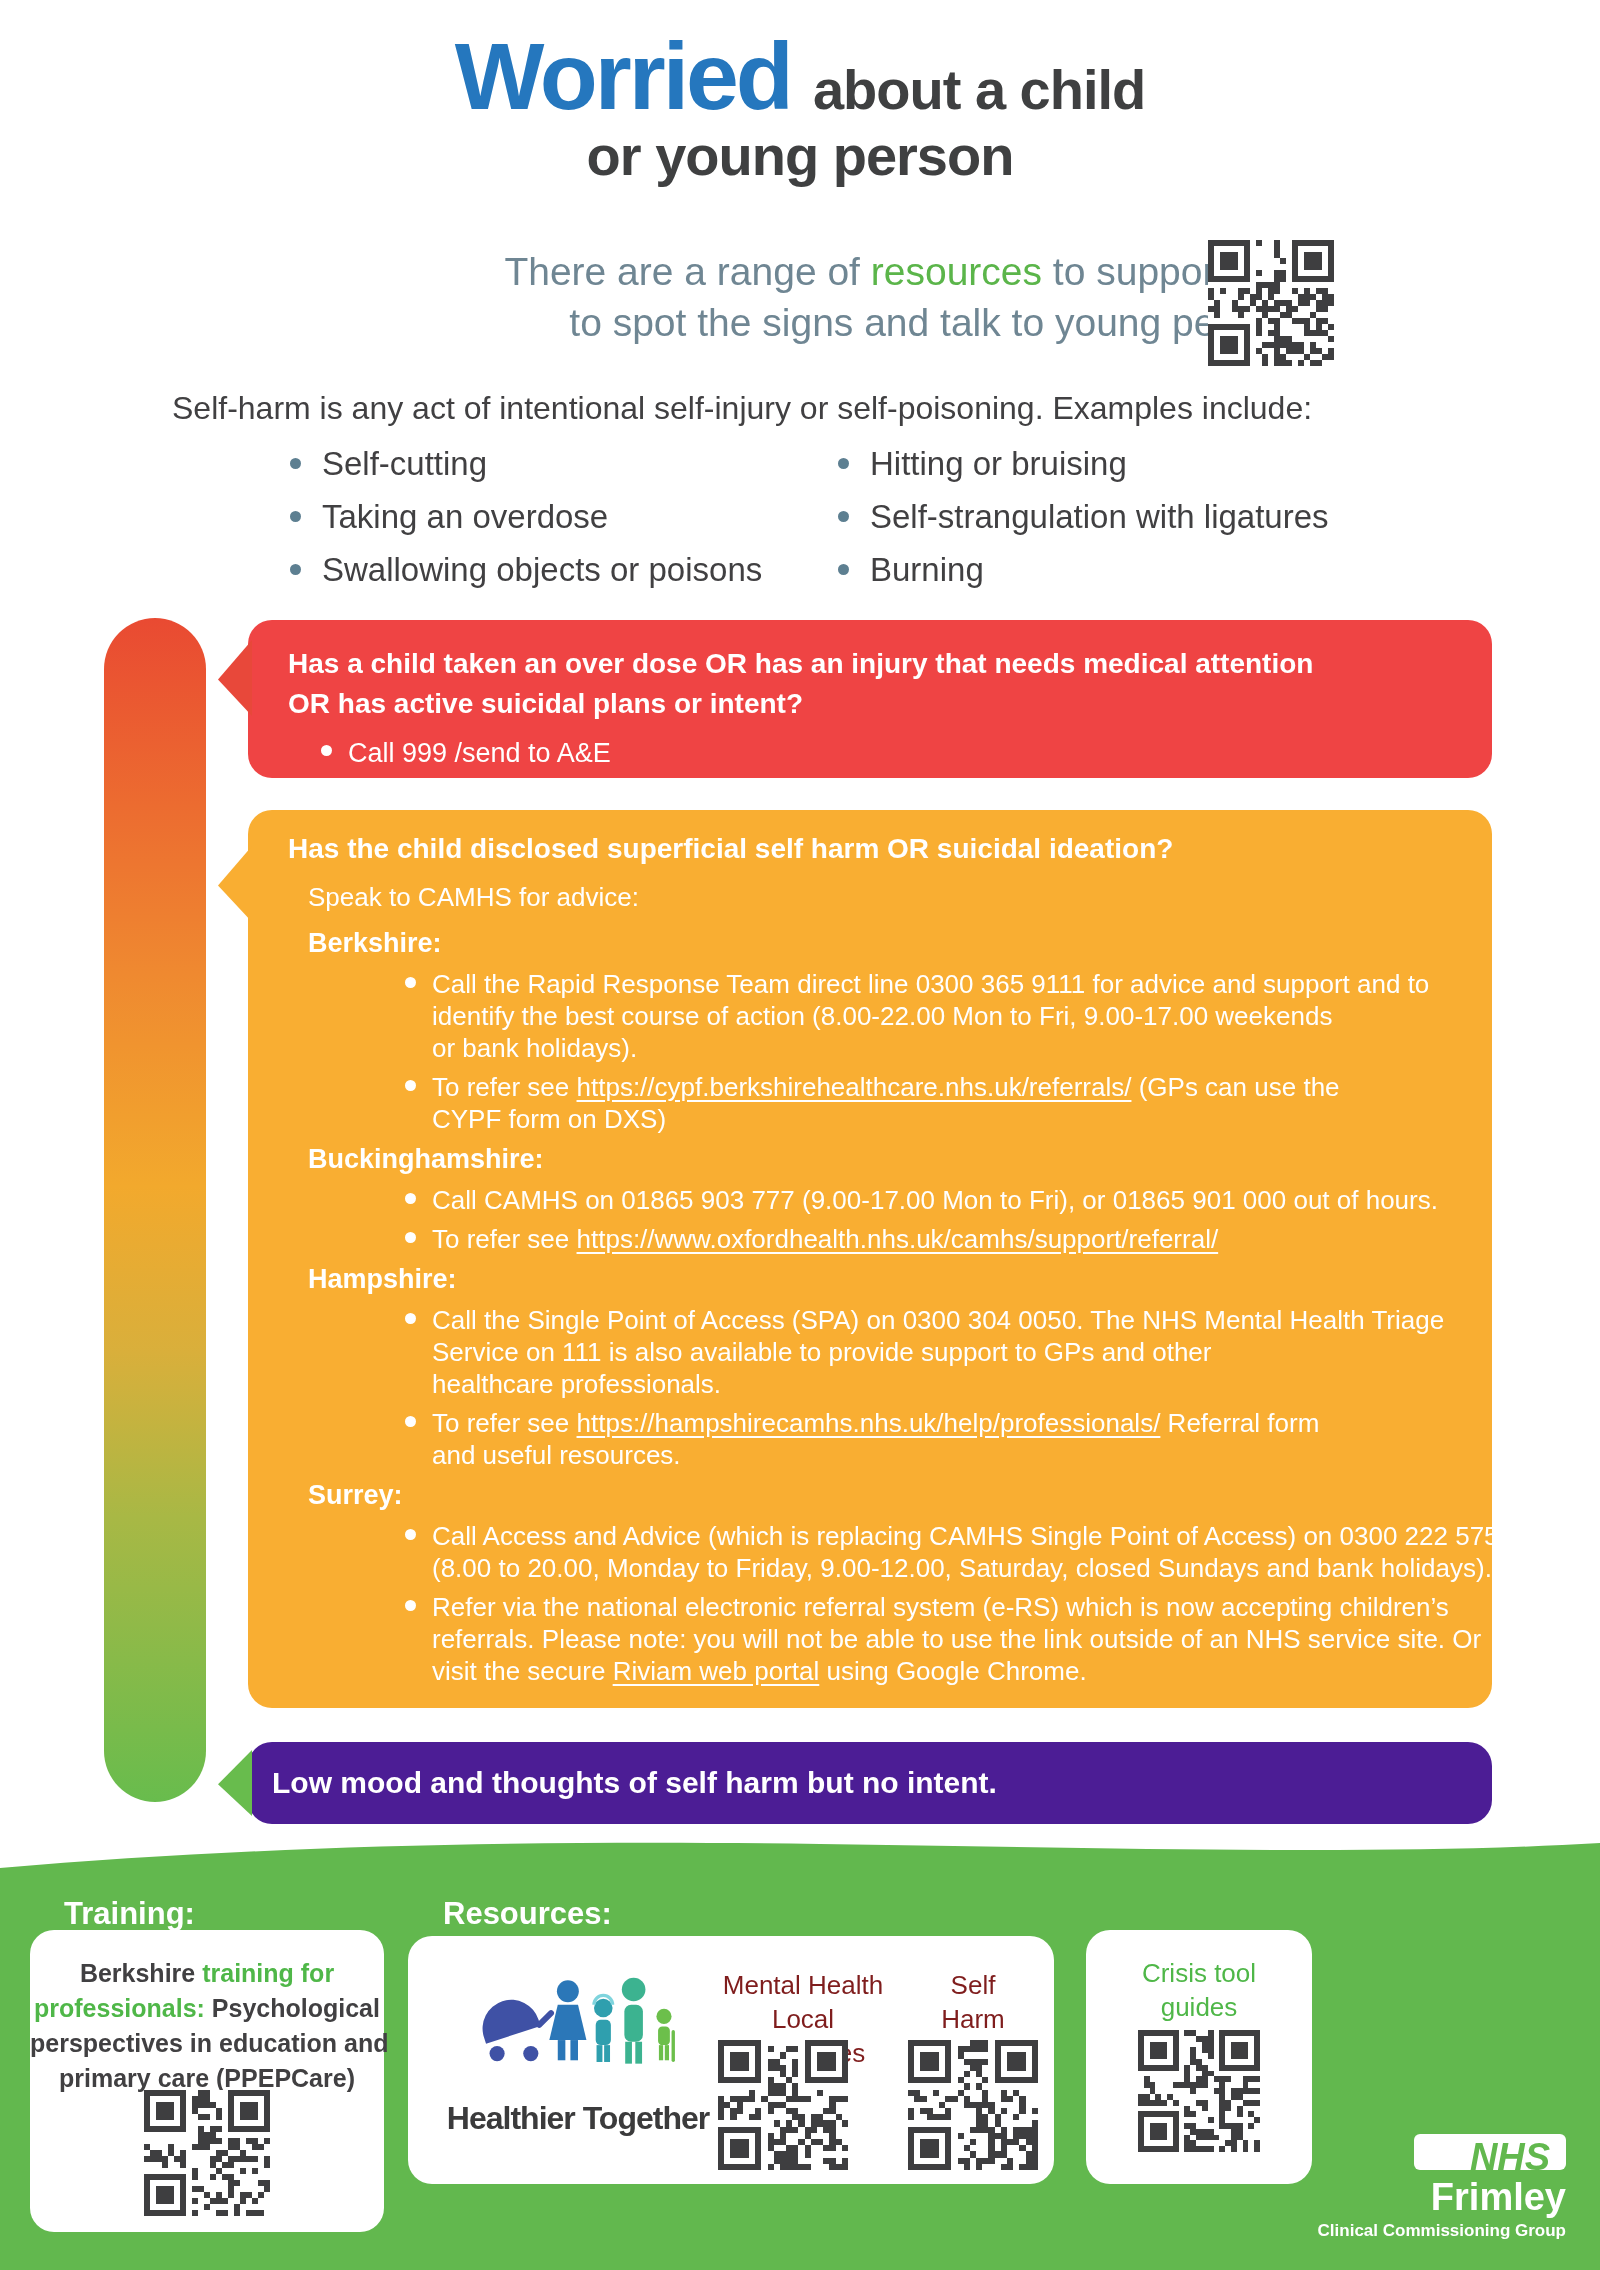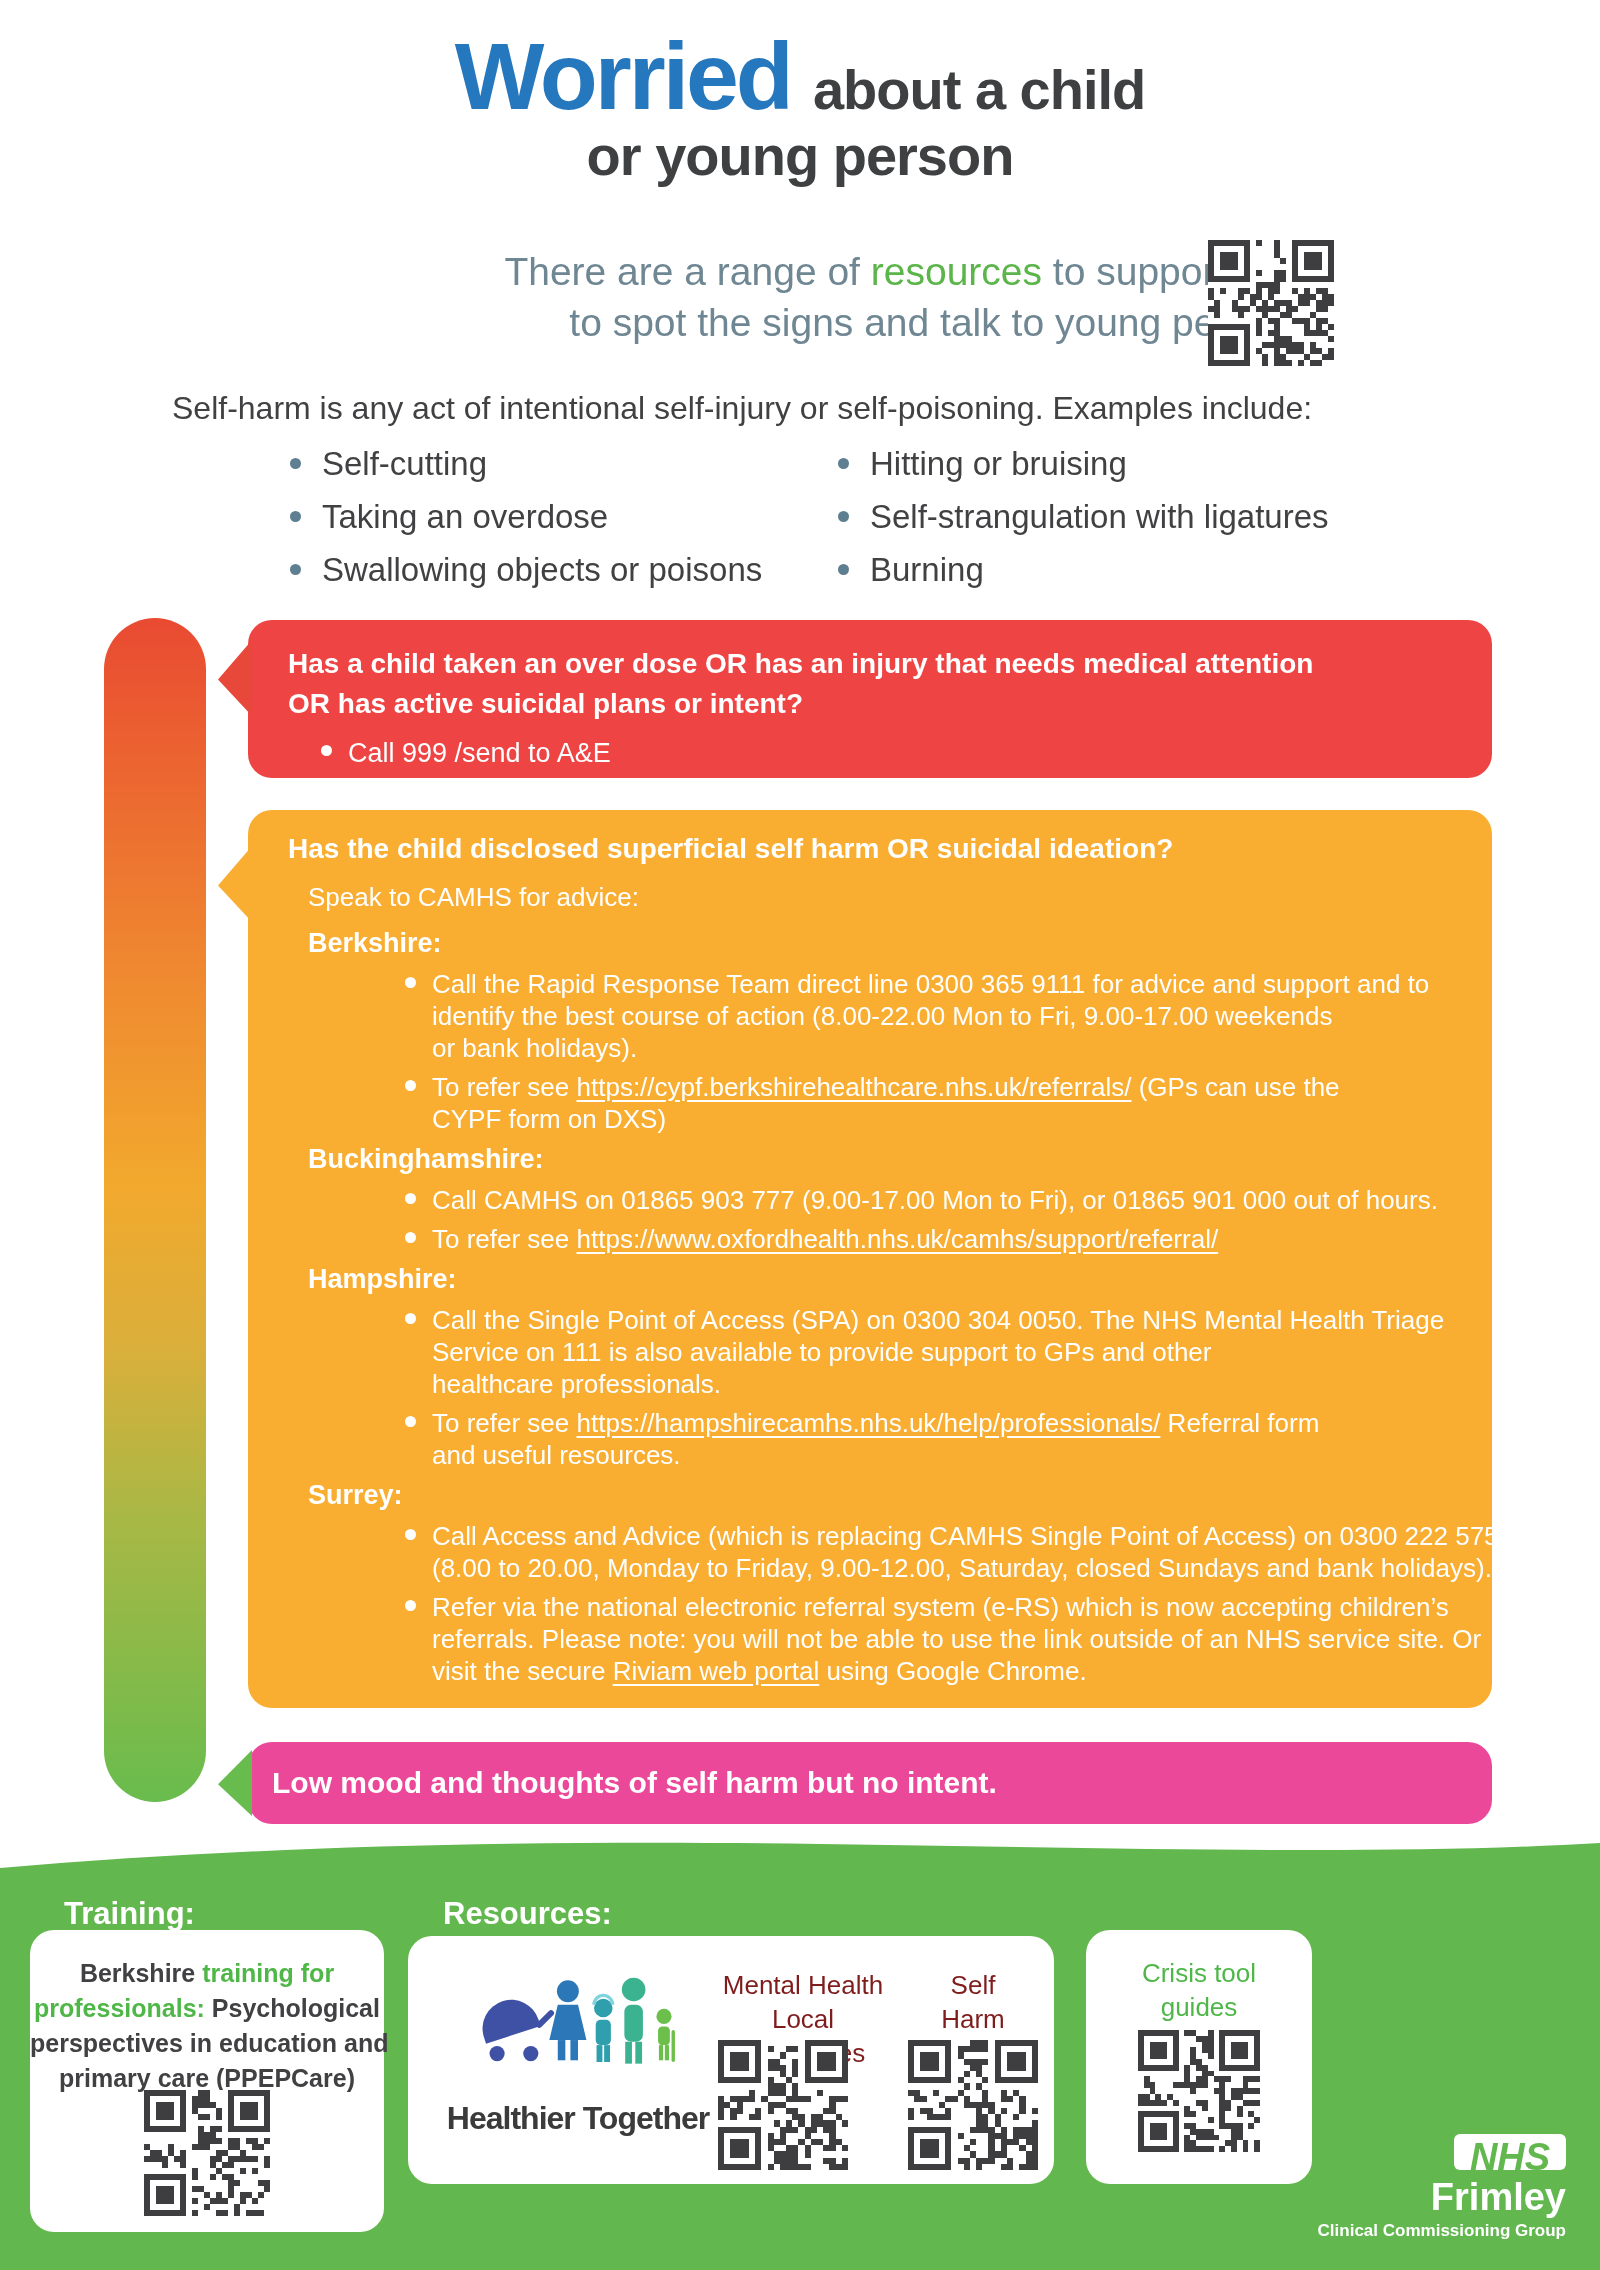--- a/index.html
+++ b/index.html
@@ -35,21 +35,21 @@
     background:linear-gradient(180deg,#E94A32 0%,#EC6C30 16%,#EF8930 30%,#F2A92D 48%,#D9AF3B 62%,#A8B845 76%,#68BC4D 100%);}
 
   
   .bubble{position:absolute;left:248px;width:1244px;color:#ffffff;border-radius:24px;}
   .tail{position:absolute;left:-30px;width:34px;height:76px;
         clip-path:polygon(100% 0, 0 52%, 100% 100%);}
   .bubble-red{top:620px;height:158px;background:#ef4444;}
   .bubble-red .tail{top:20px;background:#E8483A;}
   .bubble-orange{top:810px;height:898px;background:#F9AE32;}
   .bubble-orange .tail{top:36px;background:#F9AE32;}
-  .bubble-green{top:1742px;height:82px;background:#ec4899;display:flex;align-items:center;}
+  .bubble-green{top:1742px;height:82px;background:#4c1d95;display:flex;align-items:center;}
   .bubble-green .tail{top:8px;height:66px;background:#68BC4D;}
 
   .red-content{padding:24px 30px 0 24px;}
   .r-heading{font-size:28px;font-weight:bold;line-height:40px;margin-left:16px;}
   .r-bullet{position:relative;margin:12px 0 0 76px;font-size:27px;line-height:34px;}
   .r-bullet .dot, .o-bullet .dot{position:absolute;left:-27px;top:9px;width:11px;height:11px;
         border-radius:50%;background:#ffffff;}
 
   .o-content{padding:22px 30px 0 40px;font-size:26px;line-height:32px;}
   .o-heading{font-size:28px;font-weight:bold;line-height:34px;margin-bottom:15px;}
@@ -85,21 +85,21 @@
   .label-sh{left:495px;width:140px;}
   .card-resources .qr1{position:absolute;left:310px;top:104px;width:130px;height:130px;}
   .card-resources .qr2{position:absolute;left:500px;top:104px;width:130px;height:130px;}
 
   .crisis-label{position:absolute;top:26px;left:0;width:226px;text-align:center;
                 color:#4FB748;font-size:26px;line-height:34px;}
   .card-crisis .qr{position:absolute;left:52px;top:100px;width:122px;height:122px;}
 
   .nhs-block{position:absolute;right:34px;top:266px;text-align:right;color:#ffffff;}
   .nhs-box{display:inline-block;background:#ffffff;border-radius:6px;width:112px;height:36px;
-           text-align:center;}
+           text-align:center;padding-left:40px;}
   .nhs-box span{color:#62B84E;font-weight:bold;font-style:italic;font-size:38px;line-height:46px;
                 letter-spacing:0px;}
   .nhs-region{font-size:38px;font-weight:bold;margin-top:2px;}
   .nhs-org{font-size:17px;font-weight:bold;margin-top:2px;}
 
   .qr svg{width:100%;height:100%;display:block;}
 </style>
 </head>
 <body>
 

